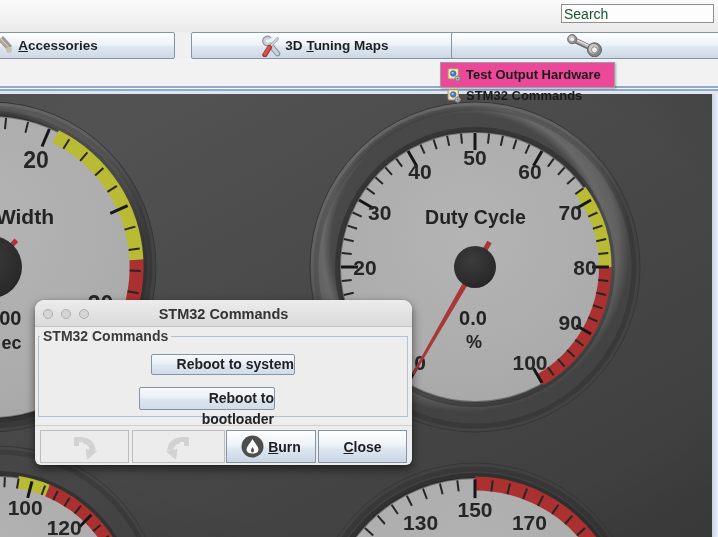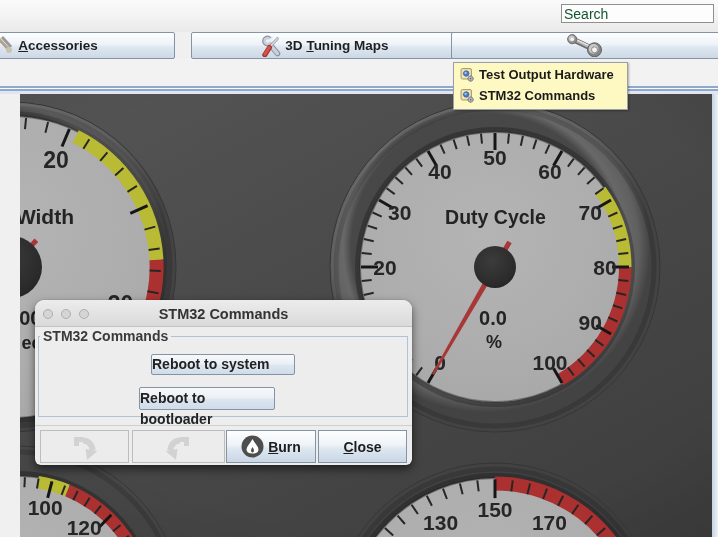--- a/index.html
+++ b/index.html
@@ -9,36 +9,36 @@
 .search { left:561px; top:4px; width:153px; height:19px; background:#fdfdfd; border:1px solid #8f8f8f; font-size:14px; color:#14532d; line-height:18px; padding-left:2px; font-family:"Liberation Sans", sans-serif; }
 
 .tbtn { top:32px; height:27px; border:1px solid #8494a5; border-radius:2px;
   background:linear-gradient(#fdfefe 0%, #eef3f8 45%, #dfe8f1 55%, #ccd8e5 100%);
   display:flex; align-items:center; justify-content:center; font-size:13.5px; font-weight:bold; color:#1f1f1f; }
 .strip { left:0; top:59px; width:718px; height:33px; background:#f2f2f2; }
 .bluelines { left:0; top:84px; width:718px; height:10px;
   background:linear-gradient(#f2f2f2 0 20%, #8fa9cc 20% 35%, #f8fafc 35% 50%, #8fa9cc 50% 65%, #dfe6f0 65% 100%); }
 .rightedge { left:712px; top:94px; width:6px; height:443px; background:linear-gradient(90deg,#c5d3e4,#eef2f7); }
 
-.menu { left:453px; top:62px; width:175px; height:48px; background:#fef9c3; border:1px solid #9aa0a8;
+.menu { left:440px; top:62px; width:175px; height:26px; background:#ec4899; border:1px solid #9aa0a8;
   box-shadow:1px 1px 2px rgba(0,0,0,0.3); }
 .mitem { height:21px; display:flex; align-items:center; font-size:13px; font-weight:bold; color:#1a1a1a; padding-left:6px; }
 .mitem svg { margin-right:5px; }
 
 .dialog { left:35px; top:300px; width:377px; height:165px; background:#ededed; border-radius:9px 9px 6px 6px;
   box-shadow:0 4px 10px rgba(0,0,0,0.55), 0 0 1px rgba(0,0,0,0.4); }
 .titlebar { position:absolute; left:0; top:0; width:100%; height:27px; border-radius:9px 9px 0 0;
   background:linear-gradient(#ececec,#dadada); border-bottom:1px solid #c2c2c2; }
 .tl { position:absolute; top:9px; width:10px; height:10px; border-radius:50%; background:#d5d5d5; border:1px solid #aeaeae; }
 .title { position:absolute; left:0; top:6px; width:100%; text-align:center; font-size:14.5px; font-weight:bold; color:#333; }
 .grp { position:absolute; left:3px; top:36px; width:370px; height:81px; border:1px solid #afc2d8; }
 .grplab { position:absolute; left:1px; top:-9px; background:#ededed; padding:0 3px; font-size:14px; font-weight:bold; color:#3a3a3a; }
 .rbtn { position:absolute; border:1px solid #8494a5; border-radius:2px;
   background:linear-gradient(#f7f9fb 0%, #ebf0f6 45%, #dce6f0 55%, #cfdce9 100%);
-  font-size:14px; font-weight:bold; color:#222; text-align:left; }
+  font-size:14px; font-weight:bold; color:#222; text-align:right; }
 .footer { position:absolute; left:0px; top:125px; width:377px; height:40px; border-top:1px solid #cfcfcf; }
 .fcell { position:absolute; top:4px; height:33px; }
 .fdis { border:1px solid #bdbdbd; background:#ececec; display:flex; align-items:center; justify-content:center; }
 .fen  { border:1px solid #8494a5; background:linear-gradient(#fdfefe 0%, #eef3f8 45%, #dfe8f1 55%, #c9d6e5 100%);
   display:flex; align-items:center; justify-content:center; font-size:14px; font-weight:bold; color:#1d1d1d; }
 u { text-decoration:underline; }
 </style></head><body>
 <div class="abs topbar"></div>
 <div class="abs search">Search</div>
 <div class="abs tbtn" style="left:-81px; width:256px;">
@@ -73,21 +73,21 @@
     <circle cx="7.2" cy="5.2" r="4.6" fill="#8d8d8d" stroke="#5f5f5f" stroke-width="0.8"></circle>
     <circle cx="6.6" cy="4.6" r="3" fill="#c6c6c6"></circle>
     <circle cx="7.2" cy="5.2" r="1.8" fill="#f1f1f1"></circle>
     <circle cx="29.5" cy="15.8" r="7" fill="#858585" stroke="#585858" stroke-width="0.9"></circle>
     <circle cx="28.6" cy="14.9" r="4.9" fill="#c9c9c9"></circle>
     <circle cx="29.5" cy="15.8" r="3" fill="#f3f3f3" stroke="#6a6a6a" stroke-width="0.7"></circle>
   </svg>
 </div>
 <div class="abs strip"></div>
 <div class="abs bluelines"></div>
-<div class="abs" style="left:0; top:94px; width:718px; height:443px;padding-left:20px;">
+<div class="abs" style="left:0; top:94px; width:718px; height:443px;">
 <svg width="718" height="443" viewBox="0 2 718 443" font-family="Liberation Sans, sans-serif">
 
 <defs>
 <radialGradient id="faceA" cx="47%" cy="38%" r="75%">
  <stop offset="0%" stop-color="#b4b4b4"></stop>
           <stop offset="60%" stop-color="#adadad"></stop>
  <stop offset="88%" stop-color="#a8a8a8"></stop>
           <stop offset="100%" stop-color="#9a9a9a"></stop>
 </radialGradient>
 <radialGradient id="faceB" cx="47%" cy="38%" r="75%">

